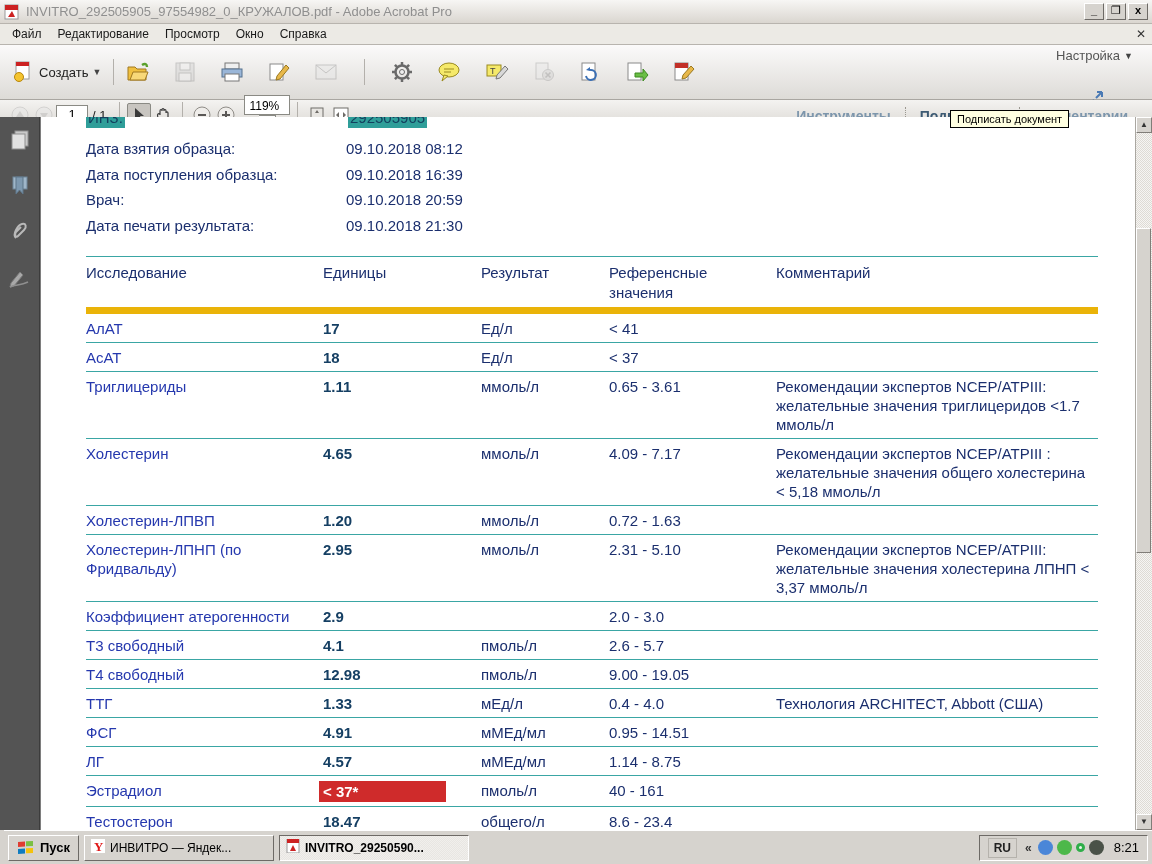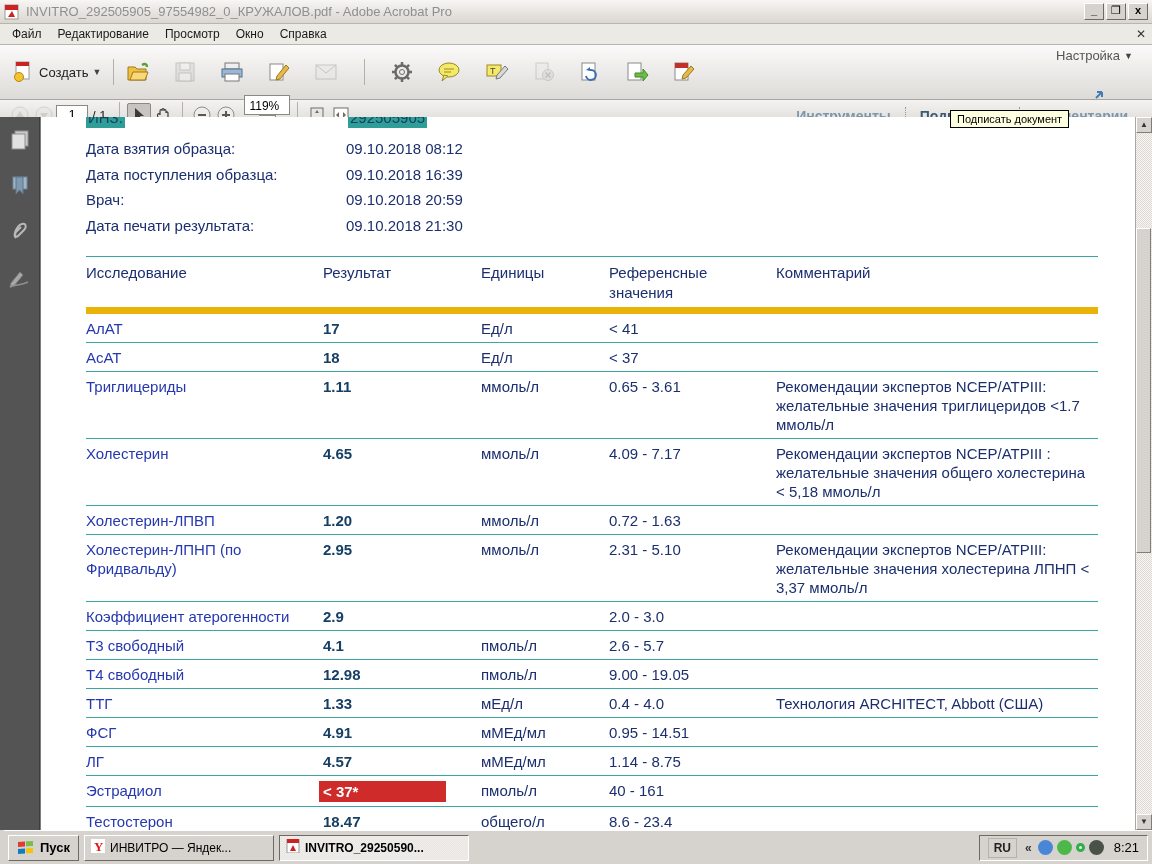--- a/index.html
+++ b/index.html
@@ -384,22 +384,22 @@
             </div>
             <div class="info-row">
               <div class="info-label">Дата печати результата:</div>
               <div class="info-value">09.10.2018 21:30</div>
             </div>
           </div>
 
         <div class="rtable">
           <div class="thead tbl-topline" id="table-head">
               <div class="hcell">Исследование</div>
+              <div class="hcell">Единицы</div>
               <div class="hcell">Результат</div>
-              <div class="hcell">Единицы</div>
               <div class="hcell" style="max-width: 130px;">Референсные значения</div>
               <div class="hcell">Комментарий</div>
             </div>
           <div id="table-body">
               <div class="trow">
                 <div class="cell c-name">АлАТ</div>
                 <div class="cell c-res"><span>17</span></div>
                 <div class="cell c-units">Ед/л</div>
                 <div class="cell c-ref">&lt; 41</div>
                 <div class="cell c-com" style="padding-right: 4px;"></div>

